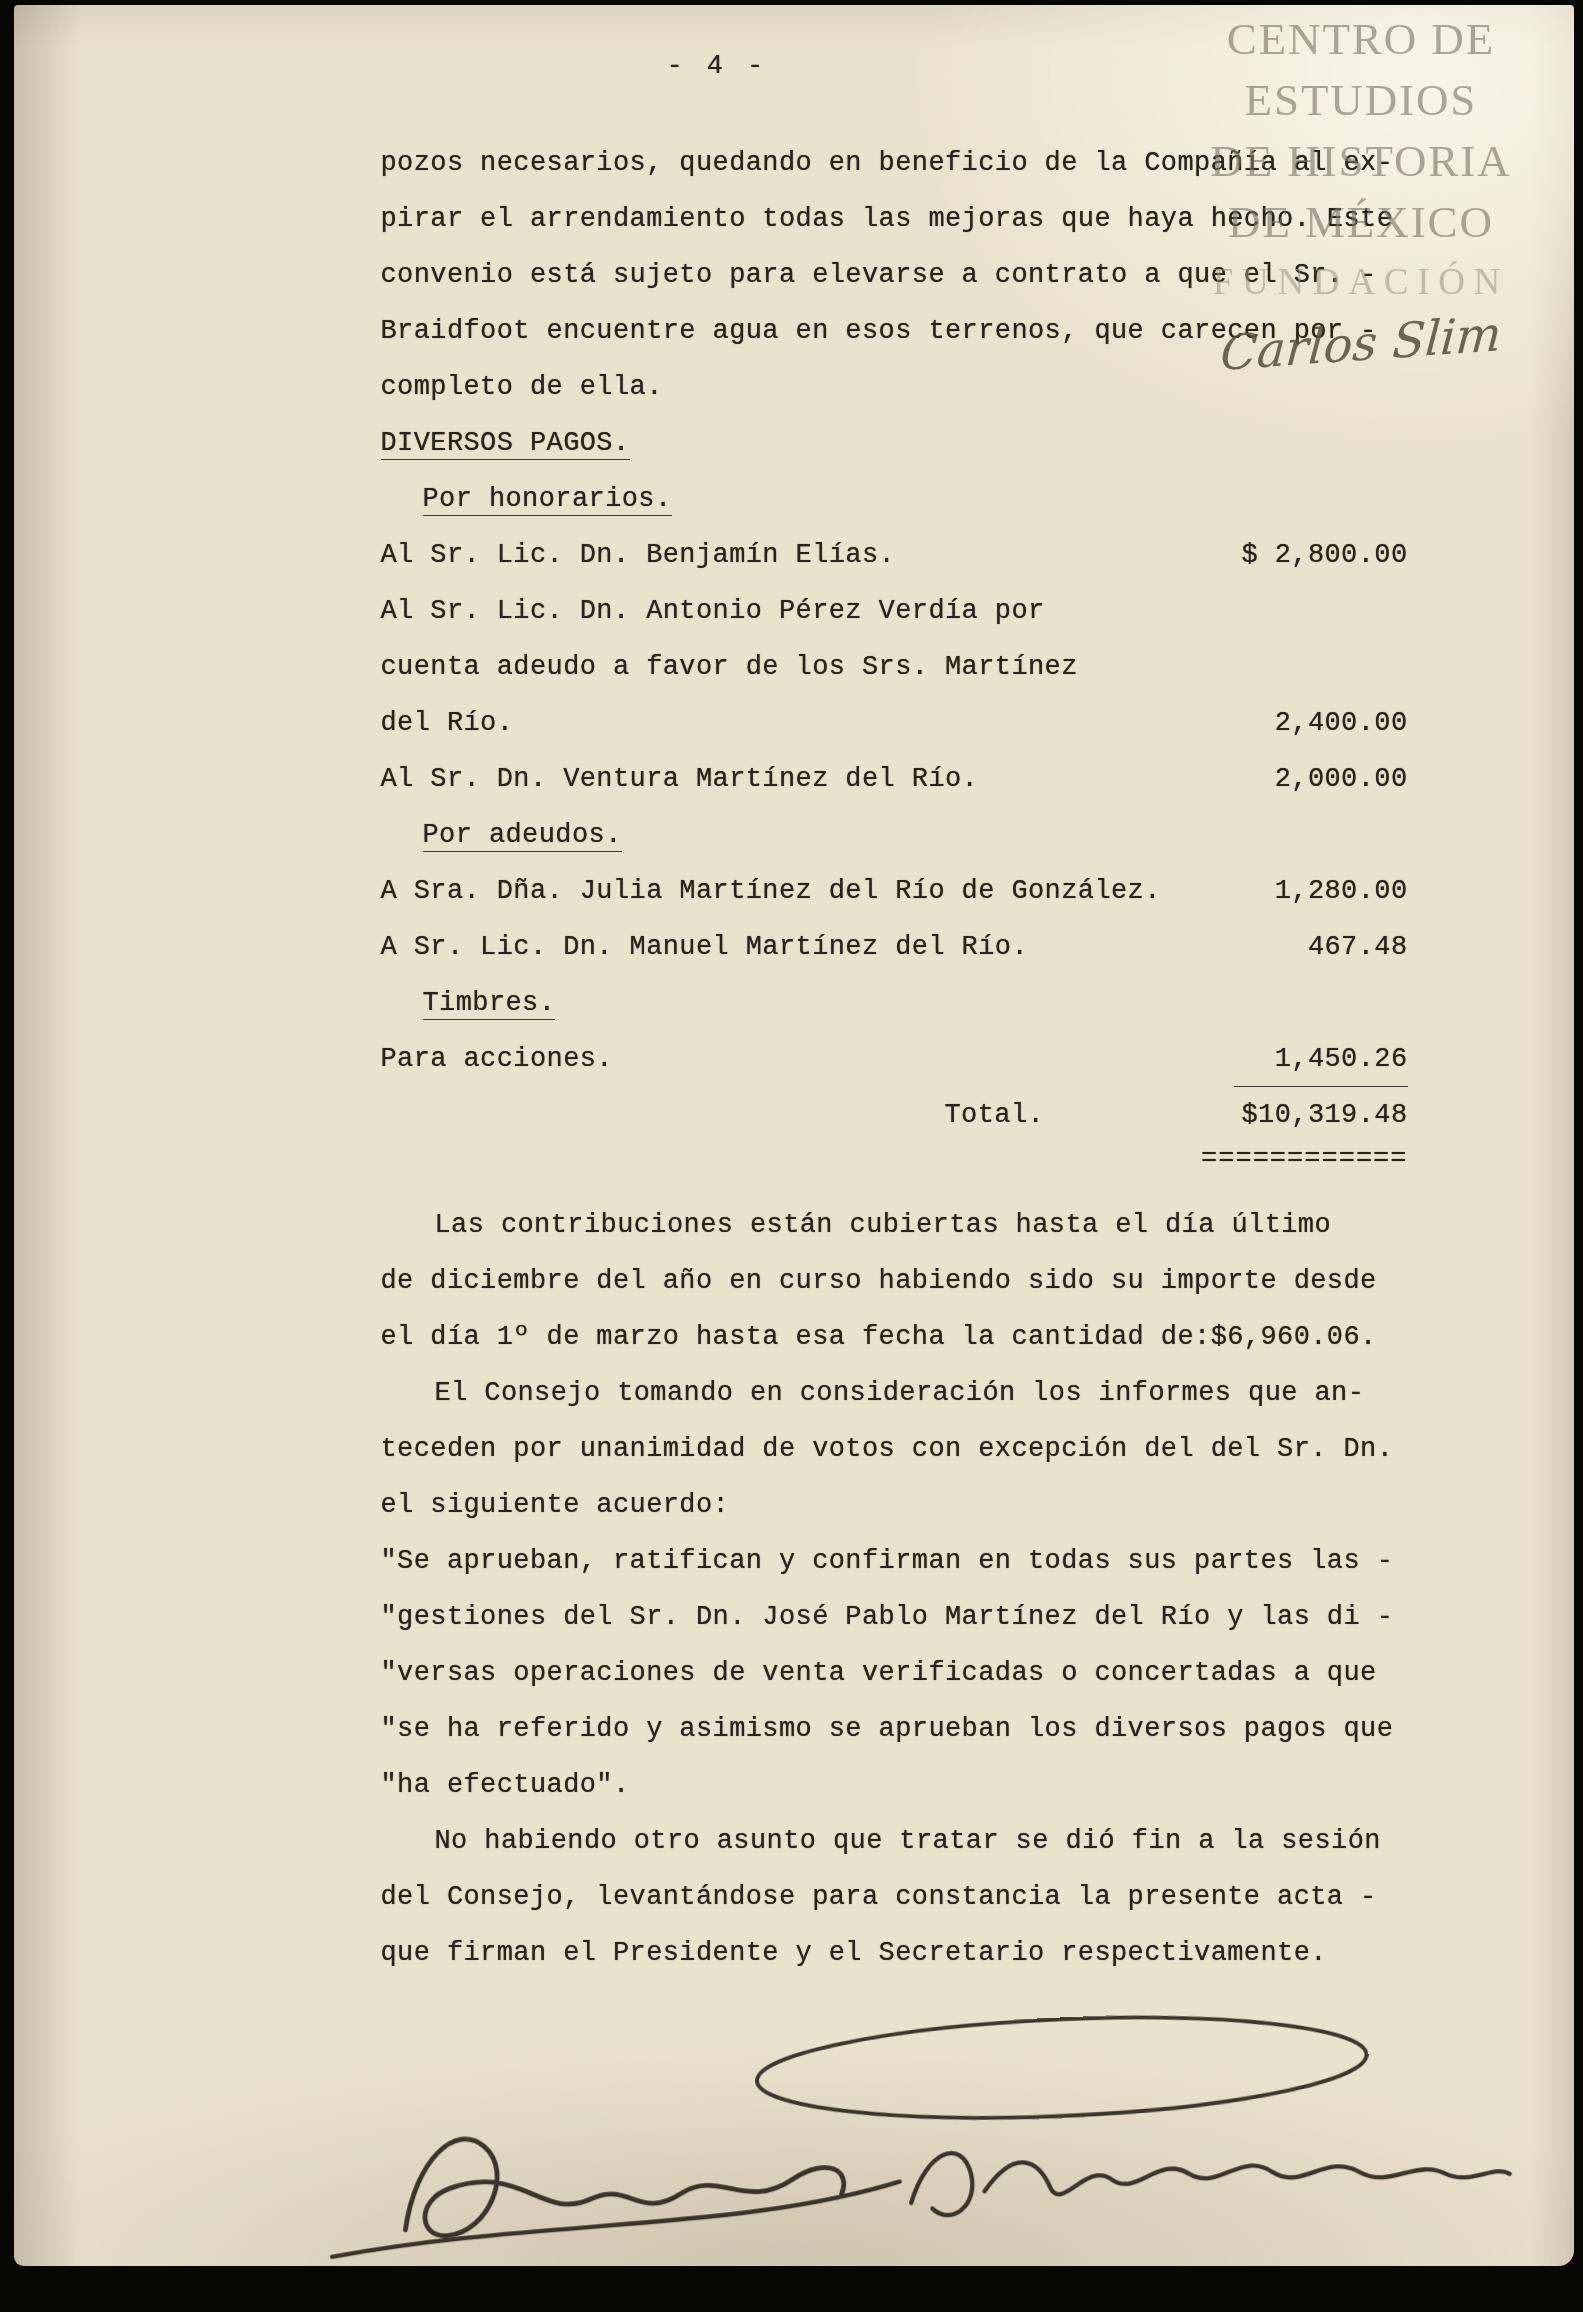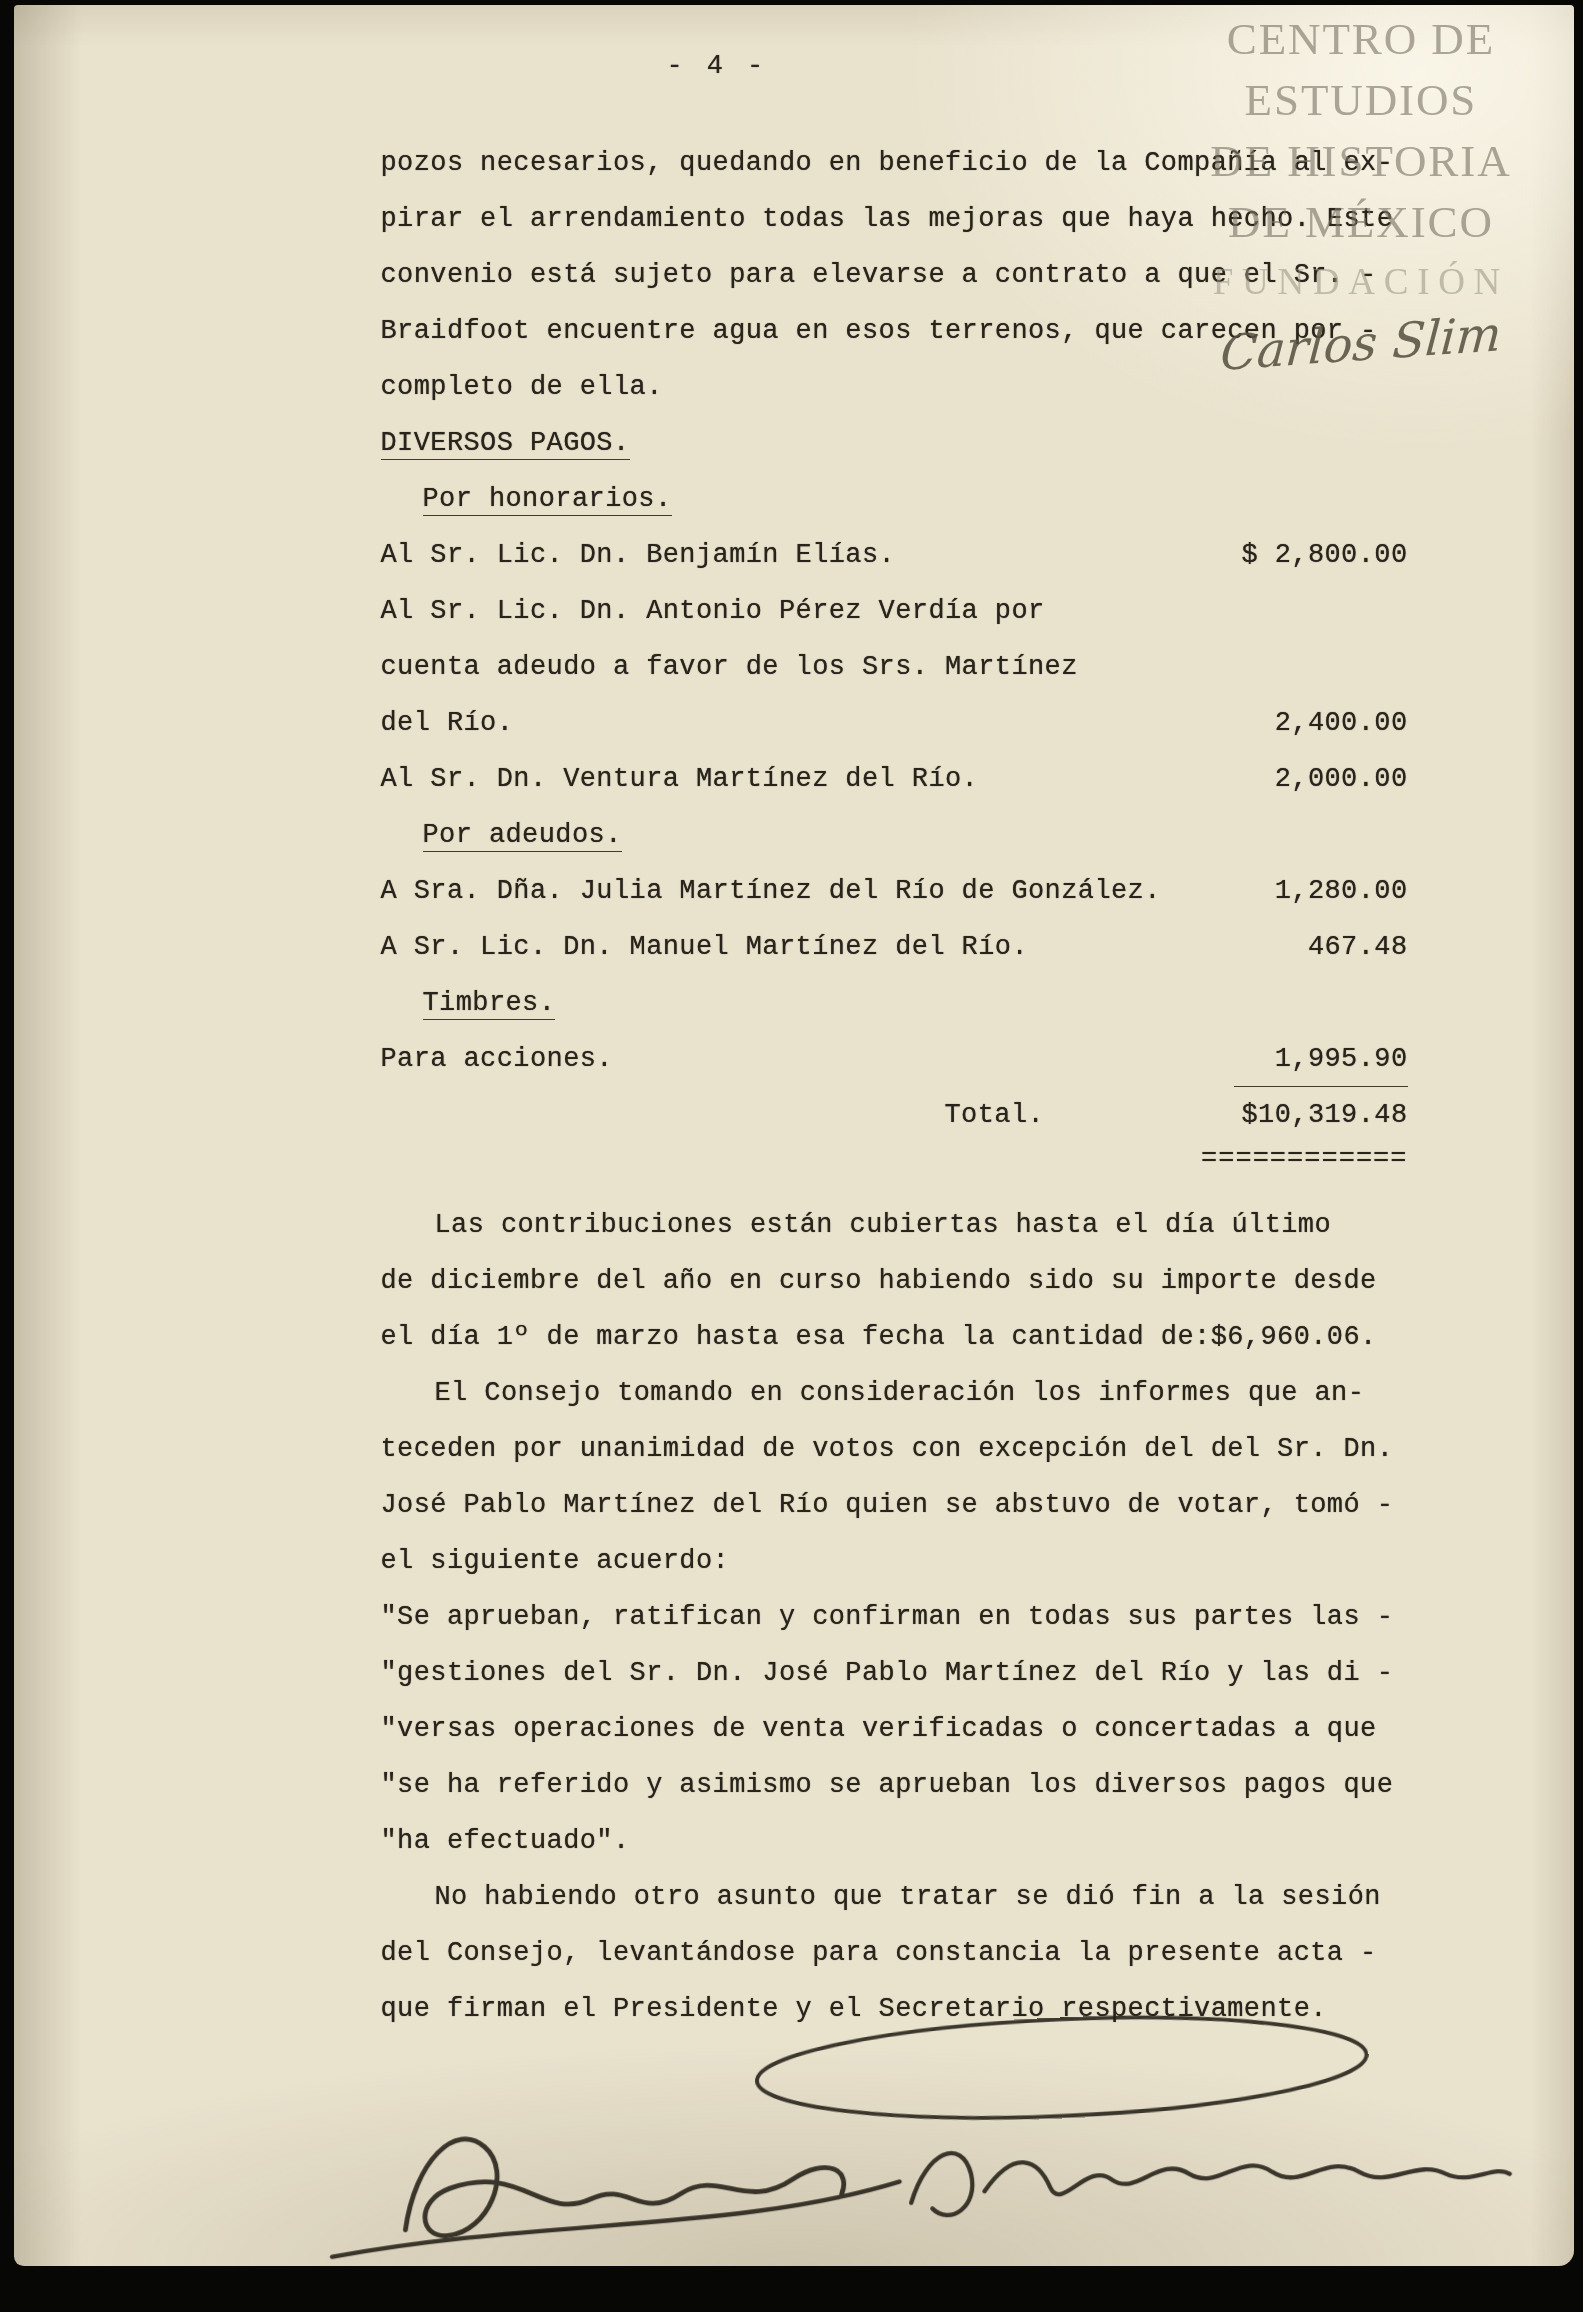--- a/index.html
+++ b/index.html
@@ -111,36 +111,35 @@
     </div>
     <div class="line row">
       <span class="lbl">A Sr. Lic. Dn. Manuel Martínez del Río.</span>
       <span class="amt">467.48</span>
     </div>
 
     <div class="line sub"><span class="u">Timbres.</span></div>
 
     <div class="line row">
       <span class="lbl">Para acciones.</span>
-      <span class="amt amt-u">1,995.90</span>
+      <span class="amt amt-u">1,450.26</span>
     </div>
 
     <div class="line row">
       <span class="lbl total-lbl">Total.</span>
       <span class="amt">$10,319.48</span>
     </div>
     <div class="rule"><span>============</span></div>
 
     <div class="line pind">Las contribuciones están cubiertas hasta el día último</div>
     <div class="line">de diciembre del año en curso habiendo sido su importe desde</div>
     <div class="line">el día 1º de marzo hasta esa fecha la cantidad de:$6,960.06.</div>
 
     <div class="line pind">El Consejo tomando en consideración los informes que an-</div>
     <div class="line">teceden por unanimidad de votos con excepción del del Sr. Dn.</div>
-    <div class="line">José Pablo Martínez del Río quien se abstuvo de votar, tomó -</div>
     <div class="line">el siguiente acuerdo:</div>
 
     <div class="line">"Se aprueban, ratifican y confirman en todas sus partes las -</div>
     <div class="line">"gestiones del Sr. Dn. José Pablo Martínez del Río y las di -</div>
     <div class="line">"versas operaciones de venta verificadas o concertadas a que</div>
     <div class="line">"se ha referido y asimismo se aprueban los diversos pagos que</div>
     <div class="line">"ha efectuado".</div>
 
     <div class="line pind">No habiendo otro asunto que tratar se dió fin a la sesión</div>
     <div class="line">del Consejo, levantándose para constancia la presente acta -</div>

